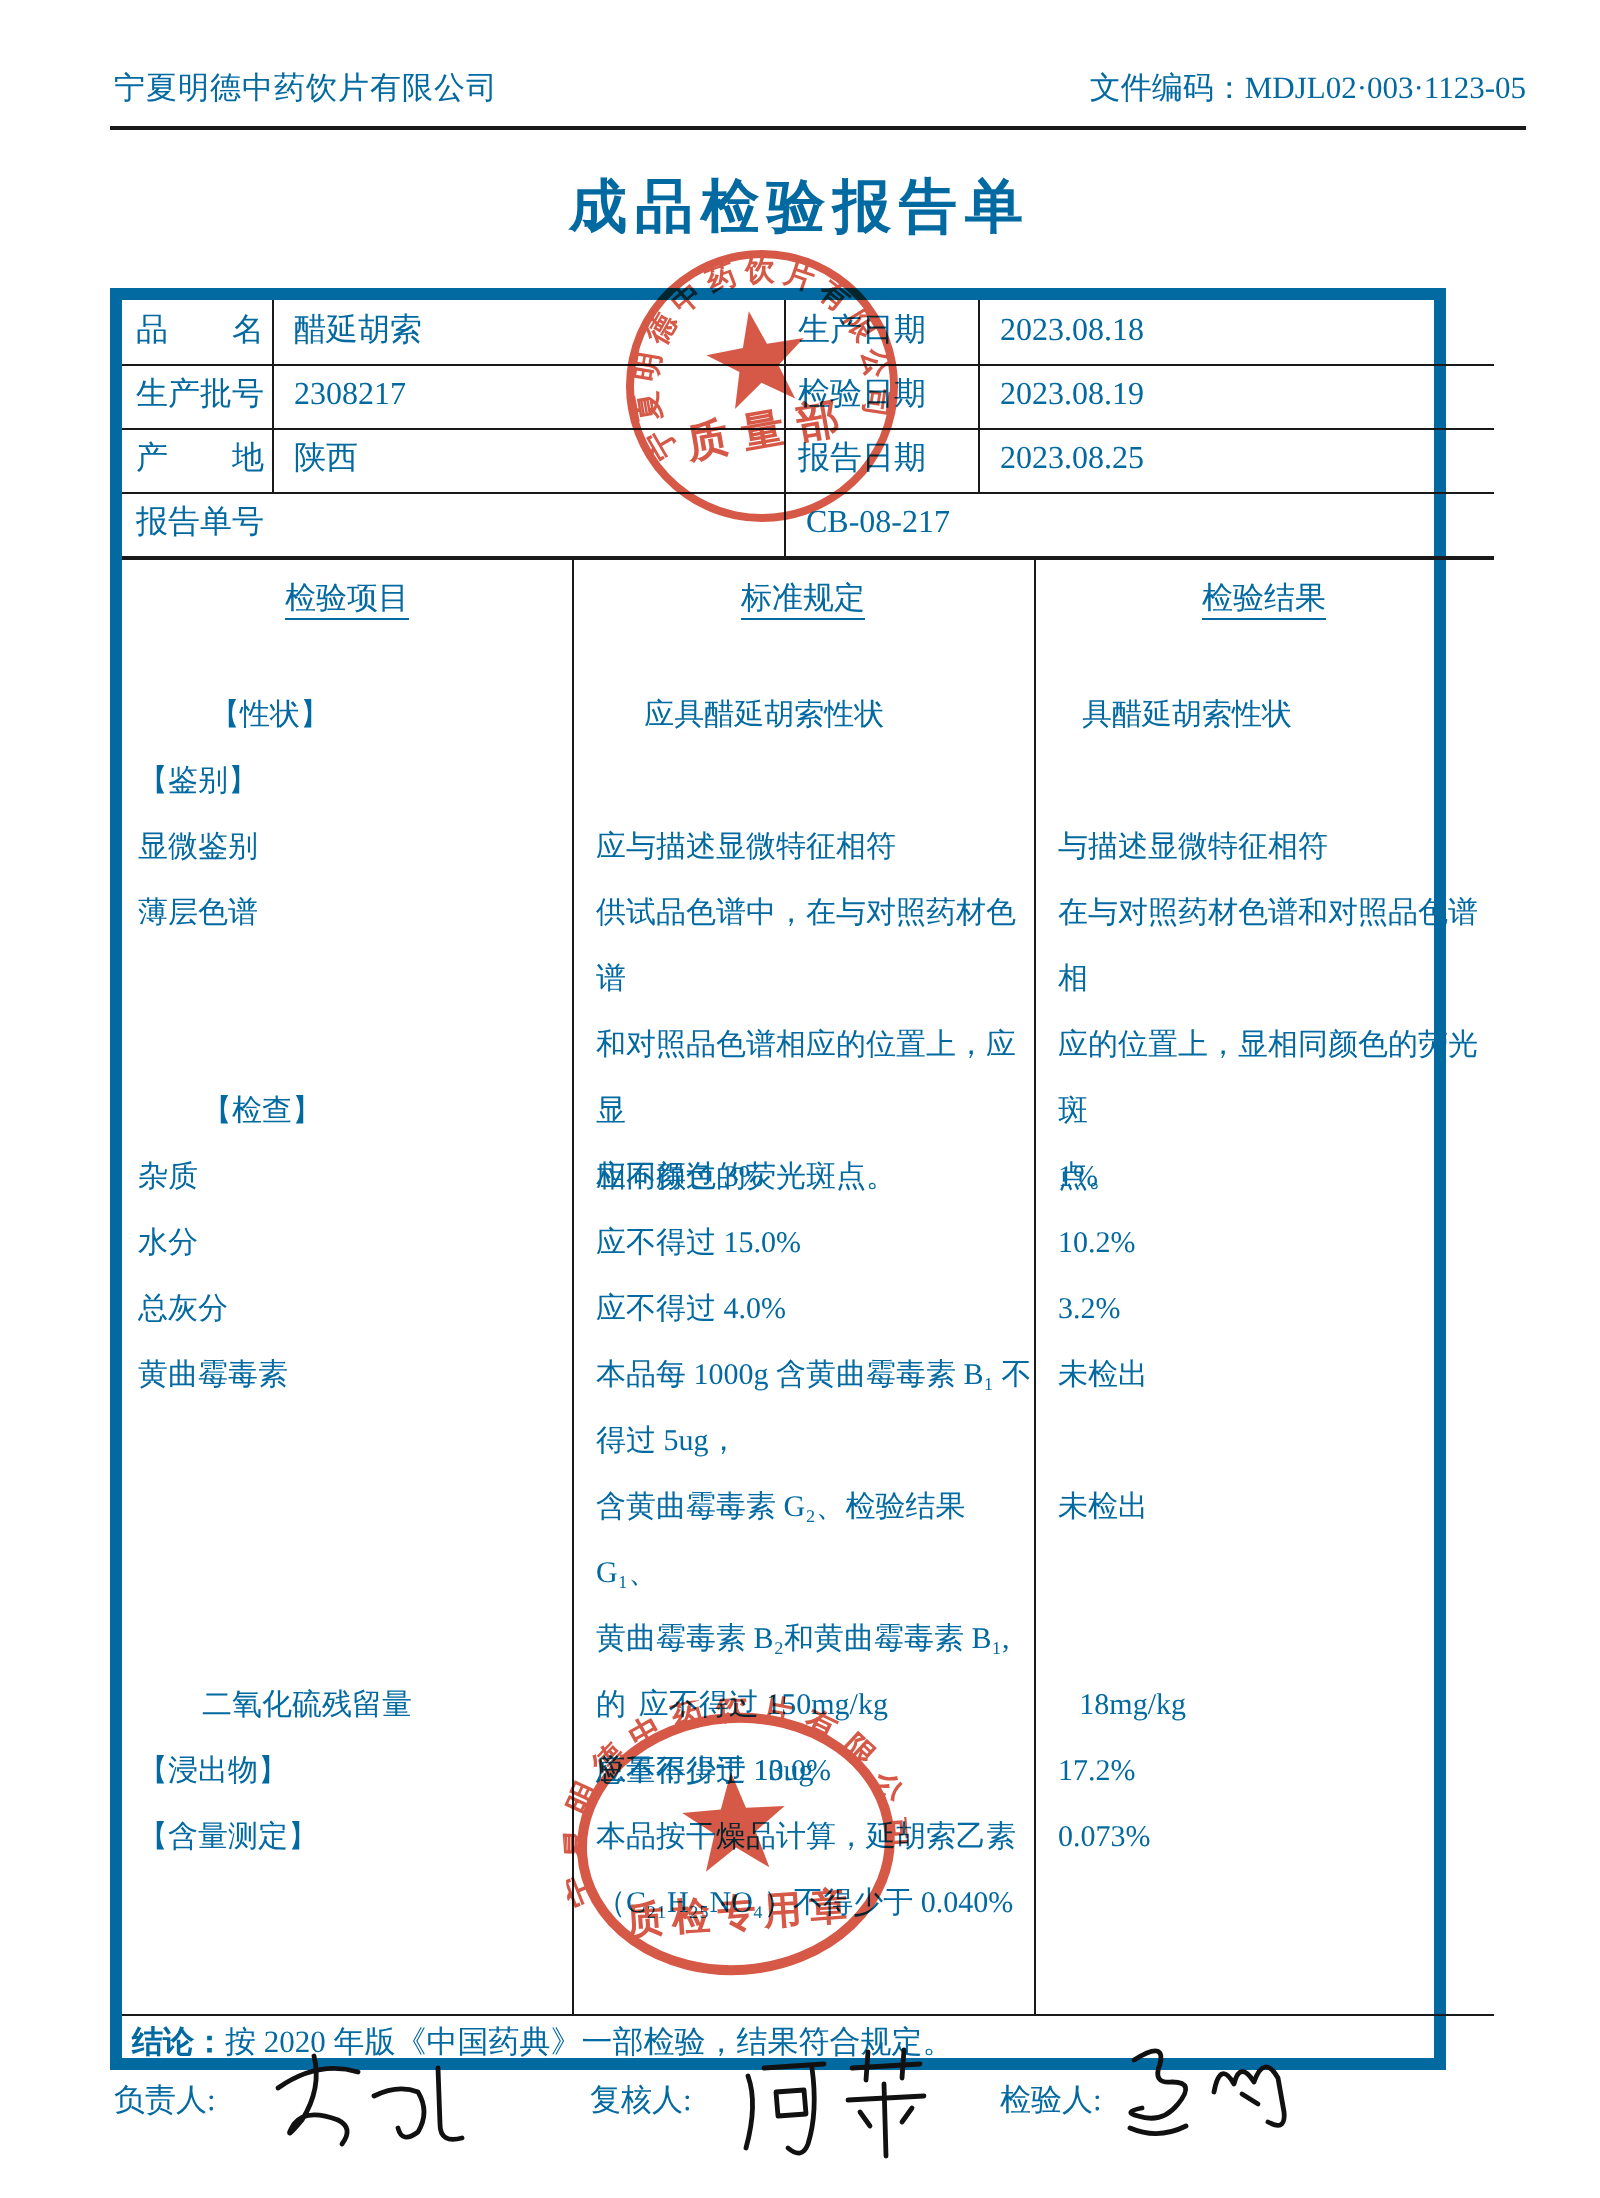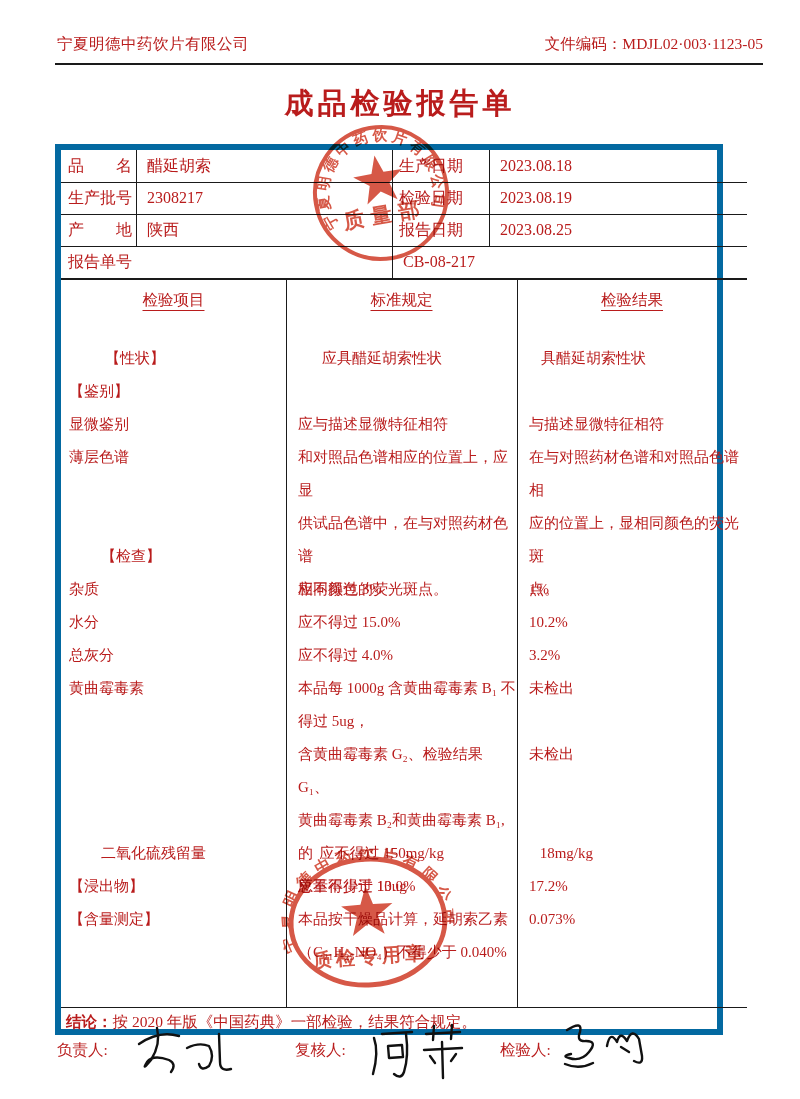--- a/index.html
+++ b/index.html
@@ -1,17 +1,17 @@
 <!DOCTYPE html>
 <html><head>
 <meta charset="utf-8">
 <style>
   html,body{margin:0;padding:0;background:#e8e8e8;}
   .sheet{position:relative;width:800px;height:1099px;background:#ffffff;margin:0 auto;
-         font-family:"Liberation Serif","DejaVu Serif",serif;color:#b91c1c;overflow:hidden;}
+         font-family:"Liberation Serif","DejaVu Serif",serif;color:#0369a1;overflow:hidden;}
   .abs{position:absolute;}
   
   .co-name{left:57px;top:34px;font-size:15.5px;letter-spacing:.5px;}
   .doc-code{right:37px;top:34px;font-size:15.5px;}
   .head-rule{left:55px;top:63px;width:708px;height:2px;background:#1a1a1a;}
   .title{left:0;top:84px;width:800px;text-align:center;font-size:29px;font-weight:700;
          letter-spacing:4px;font-family:"Liberation Sans","DejaVu Sans",sans-serif;}
   
   .doc-table{left:55px;top:144px;width:668px;height:891px;border:6px solid #0369a1;box-sizing:border-box;}
   .hline{position:absolute;left:0;width:686px;background:#1a1a1a;height:1px;}
@@ -59,21 +59,21 @@
     <div class="vline" style="left:75px;top:0;height:96px"></div>
     <div class="vline" style="left:331px;top:0;height:128px"></div>
     <div class="vline" style="left:428px;top:0;height:96px"></div>
     <div class="vline" style="left:225px;top:128px;height:729px"></div>
     <div class="vline" style="left:456px;top:128px;height:729px"></div>
 
     <div id="info-rows">
         <div class="inforow" style="top: 0px;">
           <div class="lab" style="width: 75px;">品　　名</div>
           <div class="val" style="width: 256px;">醋延胡索</div>
-          <div class="lab" style="width: 97px;">生产日期</div>
+          <div class="lab" style="width: 97px; font-family: Liberation Mono, monospace;">生产日期</div>
           <div class="val" style="width: 258px;">2023.08.18</div>
         </div>
         <div class="inforow" style="top: 32px;">
           <div class="lab" style="width: 75px;">生产批号</div>
           <div class="val" style="width: 256px;">2308217</div>
           <div class="lab" style="width: 97px;">检验日期</div>
           <div class="val" style="width: 258px;">2023.08.19</div>
         </div>
         <div class="inforow" style="top: 64px;">
           <div class="lab" style="width: 75px;">产　　地</div>
@@ -121,22 +121,22 @@
             </div>
             <div class="cell c2">
               <div>与描述显微特征相符</div>
             </div>
           </div>
           <div class="band" style="height: 99px;">
             <div class="cell c0">
               <div>薄层色谱</div>
             </div>
             <div class="cell c1">
+              <div>供试品色谱中，在与对照药材色谱</div>
               <div>和对照品色谱相应的位置上，应显</div>
-              <div>供试品色谱中，在与对照药材色谱</div>
               <div>相同颜色的荧光斑点。</div>
             </div>
             <div class="cell c2">
               <div>在与对照药材色谱和对照品色谱相</div>
               <div>应的位置上，显相同颜色的荧光斑</div>
               <div>点。</div>
             </div>
           </div>
           <div class="band" style="height: 33px; padding-left: 32px;">
             <div class="cell c0">

